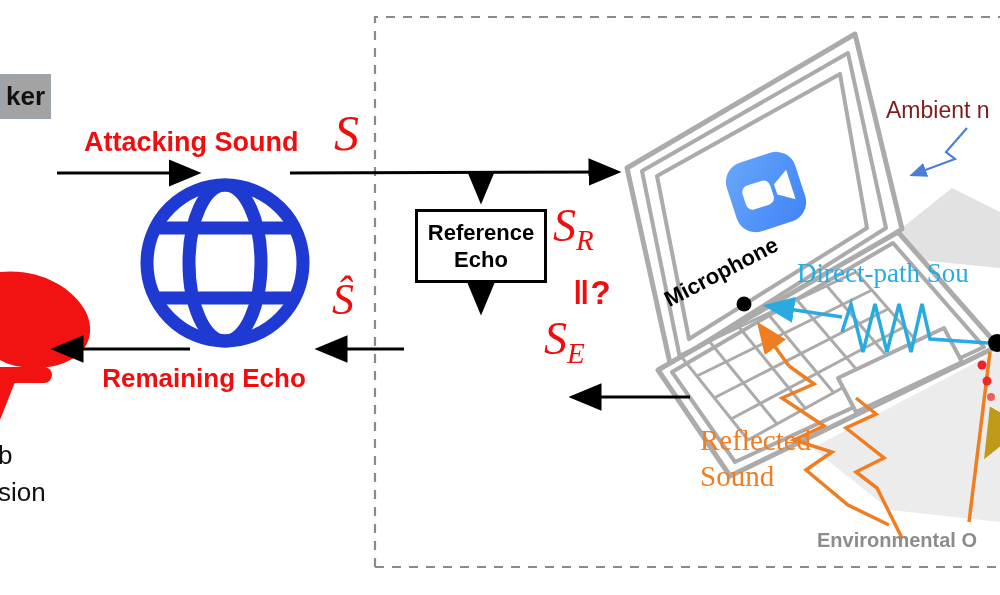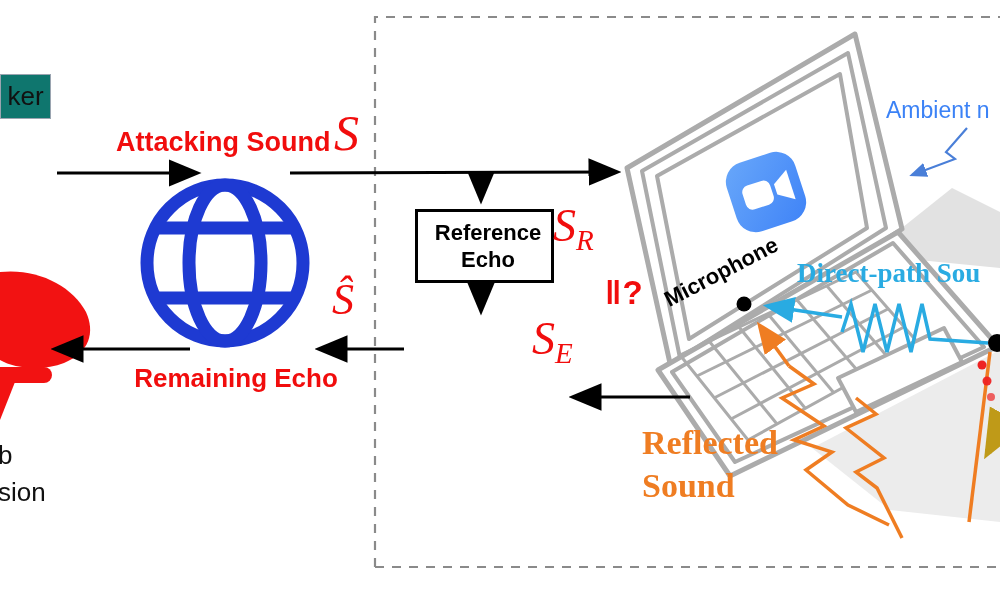--- a/index.html
+++ b/index.html
@@ -1,44 +1,44 @@
 <!DOCTYPE html>
 <html><head>
 <meta charset="utf-8">
 <style>
   html,body{margin:0;padding:0;background:#fff;}
   #stage{position:relative;width:1000px;height:595px;background:#fff;overflow:hidden;
          font-family:"Liberation Sans",sans-serif;}
   #art{position:absolute;left:0;top:0;}
   .lbl{position:absolute;white-space:nowrap;}
   .red{color:#f10d0d;}
-  .boldsans{font-weight:bold;font-family:"Liberation Sans",sans-serif;margin-left:32px;}
-  .serifb{font-weight:bold;font-family:"Liberation Serif",serif;}
+  .boldsans{font-weight:bold;font-family:"Liberation Sans",sans-serif;}
+  .serifb{font-weight:normal;font-family:"Liberation Serif",serif;}
   .math{font-family:"Liberation Serif",serif;font-style:italic;color:#f10d0d;}
-  .attacker-box{left:0;top:74px;width:49px;height:43px;background:#0f766e;
+  .attacker-box{left:0;top:74px;width:49px;height:43px;background:#a3a3a3;
     border:1.5px solid #9aa4b0;display:flex;align-items:center;justify-content:center;
-    font-size:26px;font-weight:normal;color:#111;}
+    font-size:26px;font-weight:bold;color:#111;}
   .attacking{left:84px;top:127px;font-size:27px;}
   .sym-s{left:334px;top:108px;font-size:50px;line-height:1;}
   .sym-shat{left:332px;top:278px;font-size:44px;line-height:1;}
   .remaining{left:88px;top:362px;width:232px;text-align:center;font-size:26px;line-height:1.25;}
   .session{left:-2px;color:#111;font-size:26px;}
   .pbox{position:absolute;border:3px solid #000;background:#fff;display:flex;flex-direction:column;
-    align-items:center;justify-content:center;font-weight:bold;color:#000;text-align:center;padding-left:7px;}
+    align-items:center;justify-content:center;font-weight:bold;color:#000;text-align:center;}
   .refbox{left:415px;top:209px;width:126px;height:68px;font-size:22px;line-height:1.25;}
   .echobox{left:404px;top:320px;width:153px;height:132px;font-size:21px;line-height:1.3;}
   .sym-sr{left:553px;top:203px;font-size:46px;line-height:1;}
-  .sym-se{left:532px;top:316px;font-size:46px;line-height:1;}
+  .sym-se{left:544px;top:316px;font-size:46px;line-height:1;}
   .sub{font-size:29px;font-style:italic;vertical-align:-9px;}
   .cmp{left:573px;top:274px;font-size:33px;font-weight:bold;letter-spacing:1px;}
   .micro{left:666px;top:288px;font-size:22px;font-weight:bold;color:#000;
     transform:rotate(-27.5deg);transform-origin:left center;}
   .directpath{left:797px;top:258px;font-size:27px;color:#29abe2;}
-  .reflected{left:642px;top:422px;font-size:34px;color:#ef7d22;line-height:1.25;}
-  .ambient{left:886px;top:97px;font-size:23px;color:#3b82f6;}
+  .reflected{left:700px;top:422px;font-size:29px;color:#ef7d22;line-height:1.25;}
+  .ambient{left:886px;top:97px;font-size:23px;color:#7f1d1d;}
   .environ{left:817px;top:529px;font-size:20px;font-weight:bold;color:#8c8c8c;}
 </style>
 </head>
 <body>
 
 <div id="stage">
 
 <svg id="art" width="1000" height="595" viewBox="0 0 1000 595">
   <defs>
     <marker id="ahB" viewBox="0 0 12 10" refX="10" refY="5" markerWidth="11" markerHeight="9.5" orient="auto">
@@ -181,14 +181,15 @@
 
 <div class="lbl directpath serifb">Direct-path Sou</div>
 
 <div class="lbl reflected serifb">
   <div>Reflected</div>
   <div>Sound</div>
 </div>
 
 <div class="lbl ambient">Ambient n</div>
 
+<div class="lbl environ">Environmental O</div>
 
 </div>
 
 </body></html>

